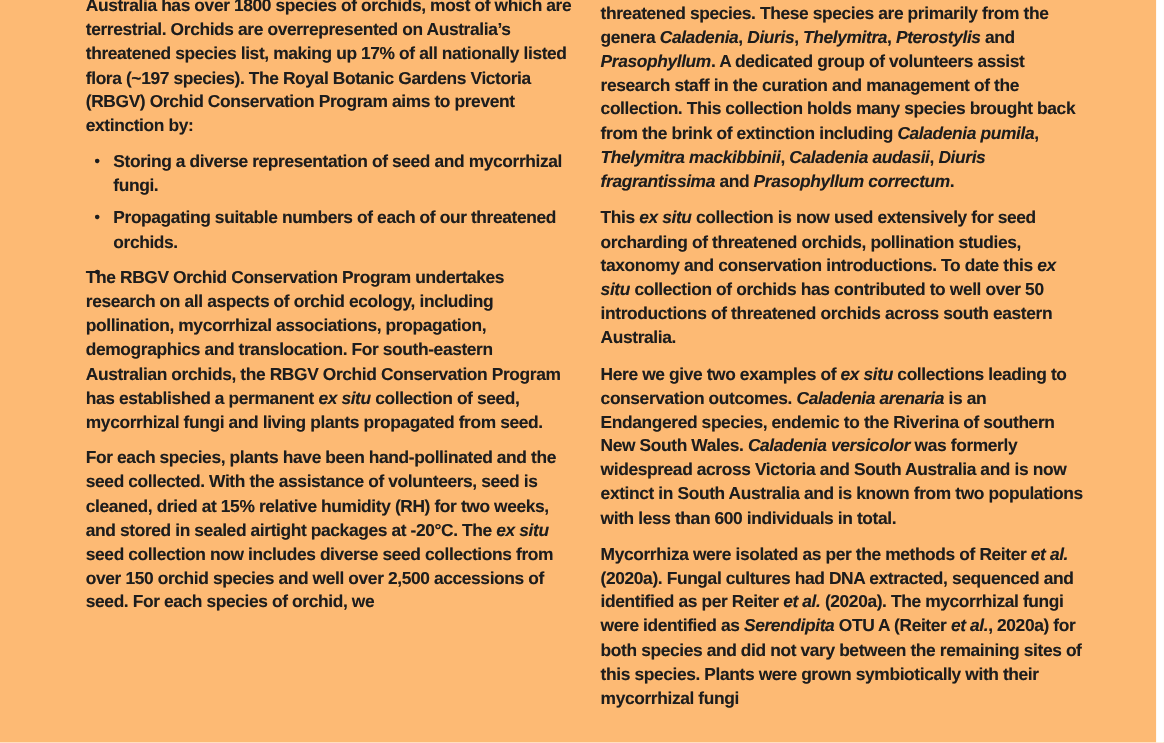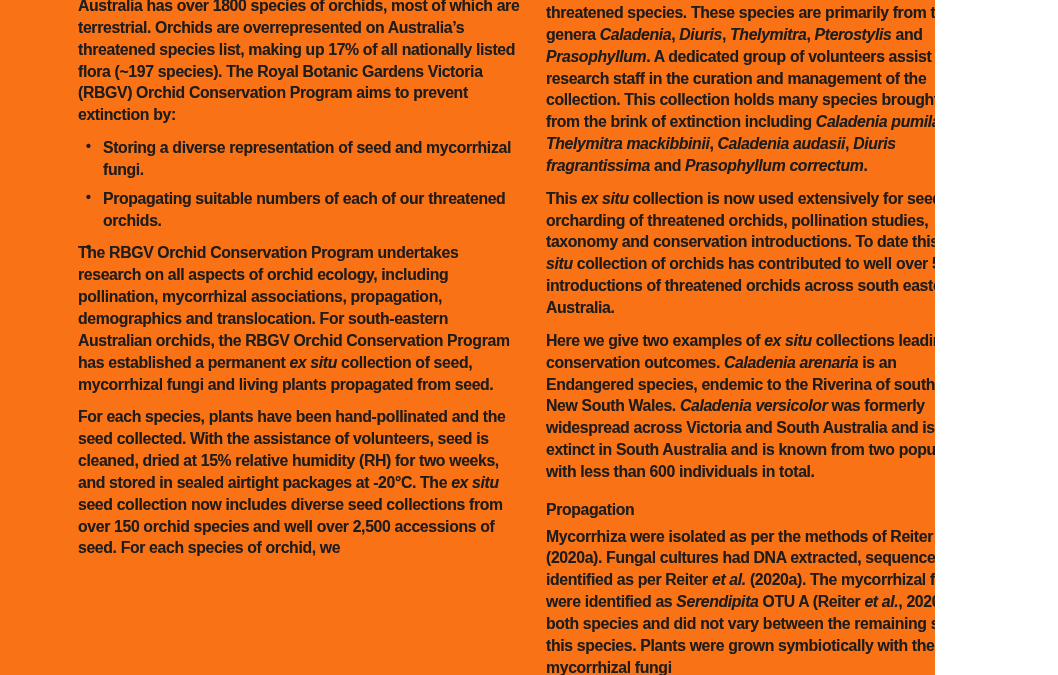--- a/index.html
+++ b/index.html
@@ -2,23 +2,23 @@
 <html><head>
 <meta charset="utf-8">
 <style>
   html, body {
     margin: 0;
     padding: 0;
     background: #ffffff;
   }
   .page {
     position: relative;
-    width: 935px;
+    width: 1051px;
     height: 675px;
-    background: #f97316;
+    background: #fdba74;
     overflow: hidden;
     font-family: "Liberation Sans", sans-serif;
   }
   .col {
     position: absolute;
     width: 442px;
     color: #1d1d1d;
     font-size: 15.8px;
     line-height: 21.85px;
     font-weight: 700;
@@ -81,18 +81,17 @@
     <p class="para">For each species, plants have been hand-pollinated and the seed collected. With the assistance of volunteers, seed is cleaned, dried at 15% relative humidity (RH) for two weeks, and stored in sealed airtight packages at -20°C. The <i>ex situ</i> seed collection now includes diverse seed collections from over 150 orchid species and well over 2,500 accessions of seed. For each species of orchid, we</p>
   </div>
 
   <div class="col col-right">
     <p class="para">threatened species. These species are primarily from the genera <i>Caladenia</i>, <i>Diuris</i>, <i>Thelymitra</i>, <i>Pterostylis</i> and <i>Prasophyllum</i>. A dedicated group of volunteers assist research staff in the curation and management of the collection. This collection holds many species brought back from the brink of extinction including <i>Caladenia pumila</i>, <i>Thelymitra mackibbinii</i>, <i>Caladenia audasii</i>, <i>Diuris fragrantissima</i> and <i>Prasophyllum correctum</i>.</p>
 
     <p class="para">This <i>ex situ</i> collection is now used extensively for seed orcharding of threatened orchids, pollination studies, taxonomy and conservation introductions. To date this <i>ex situ</i> collection of orchids has contributed to well over 50 introductions of threatened orchids across south eastern Australia.</p>
 
     <p class="para">Here we give two examples of <i>ex situ</i> collections leading to conservation outcomes. <i>Caladenia arenaria</i> is an Endangered species, endemic to the Riverina of southern New South Wales. <i>Caladenia versicolor</i> was formerly widespread across Victoria and South Australia and is now extinct in South Australia and is known from two populations with less than 600 individuals in total.</p>
 
-    <h3 class="heading">Propagation</h3>
 
     <p class="para">Mycorrhiza were isolated as per the methods of Reiter <i>et al.</i> (2020a). Fungal cultures had DNA extracted, sequenced and identified as per Reiter <i>et al.</i> (2020a). The mycorrhizal fungi were identified as <i>Serendipita</i> OTU A (Reiter <i>et al.</i>, 2020a) for both species and did not vary between the remaining sites of this species. Plants were grown symbiotically with their mycorrhizal fungi</p>
   </div>
 
 </div>
 
 </body></html>

